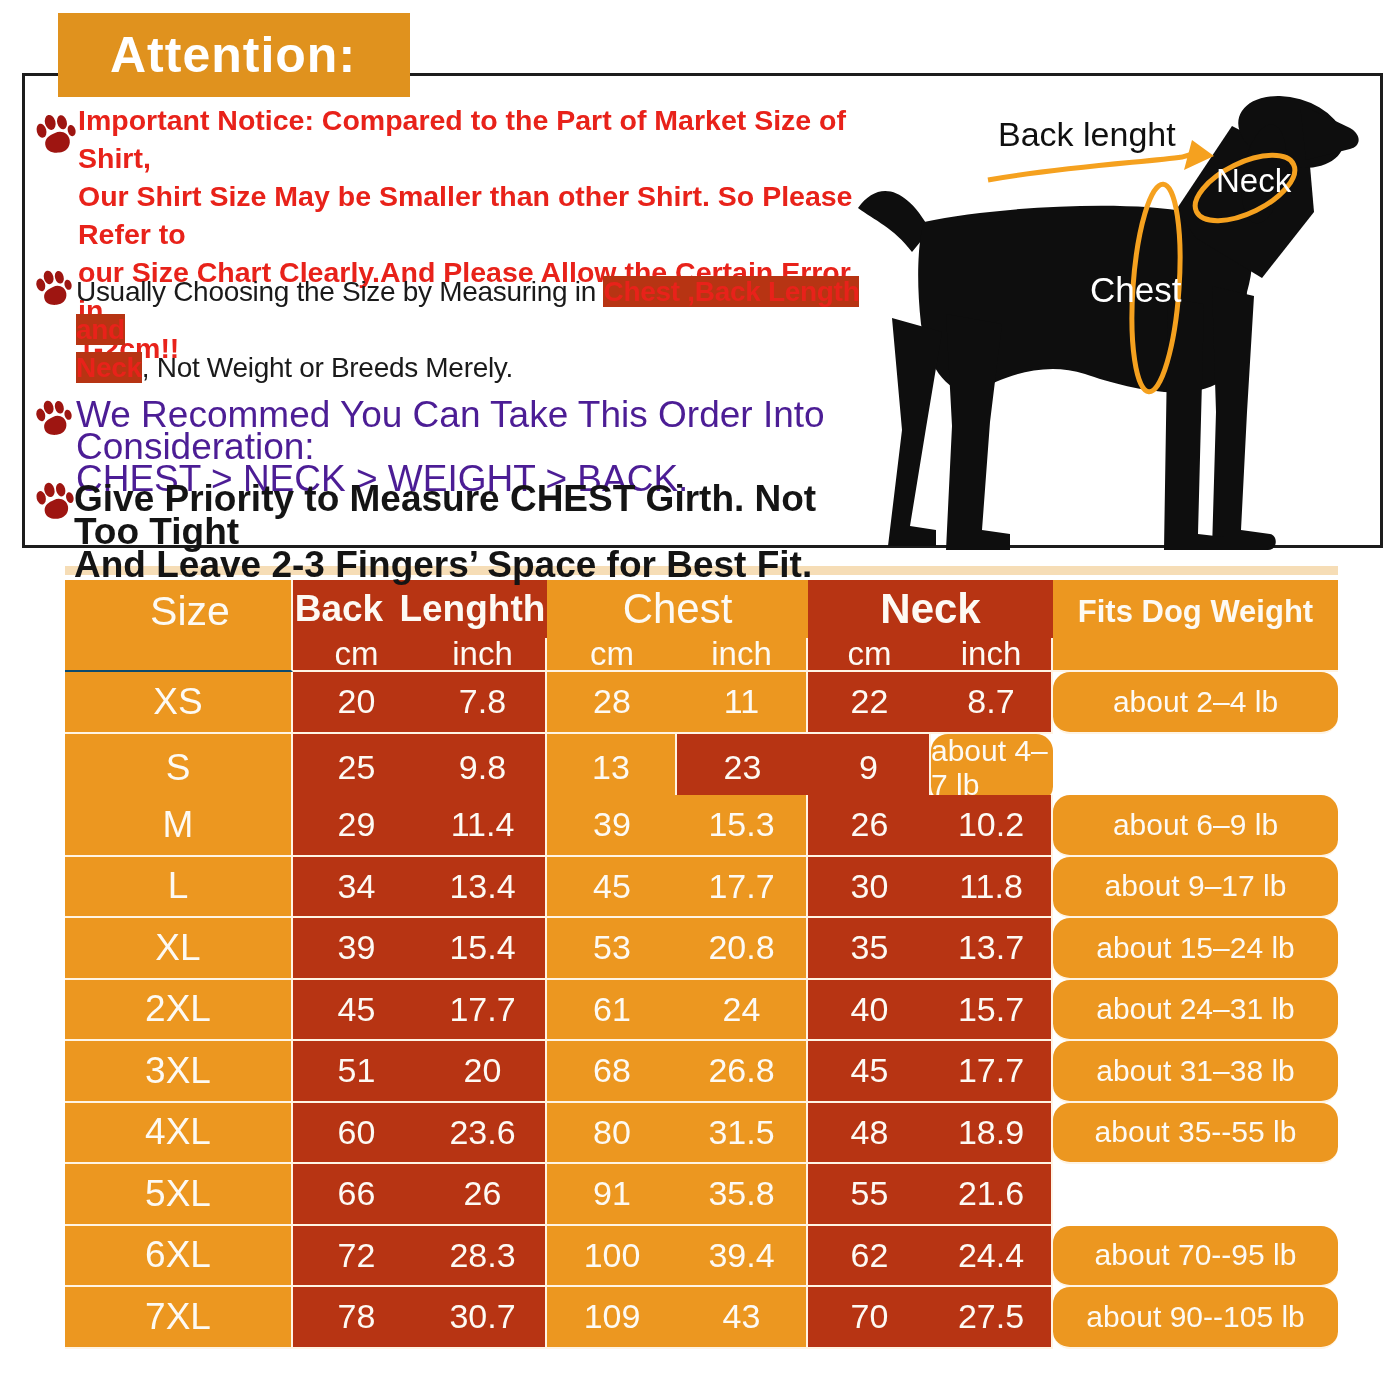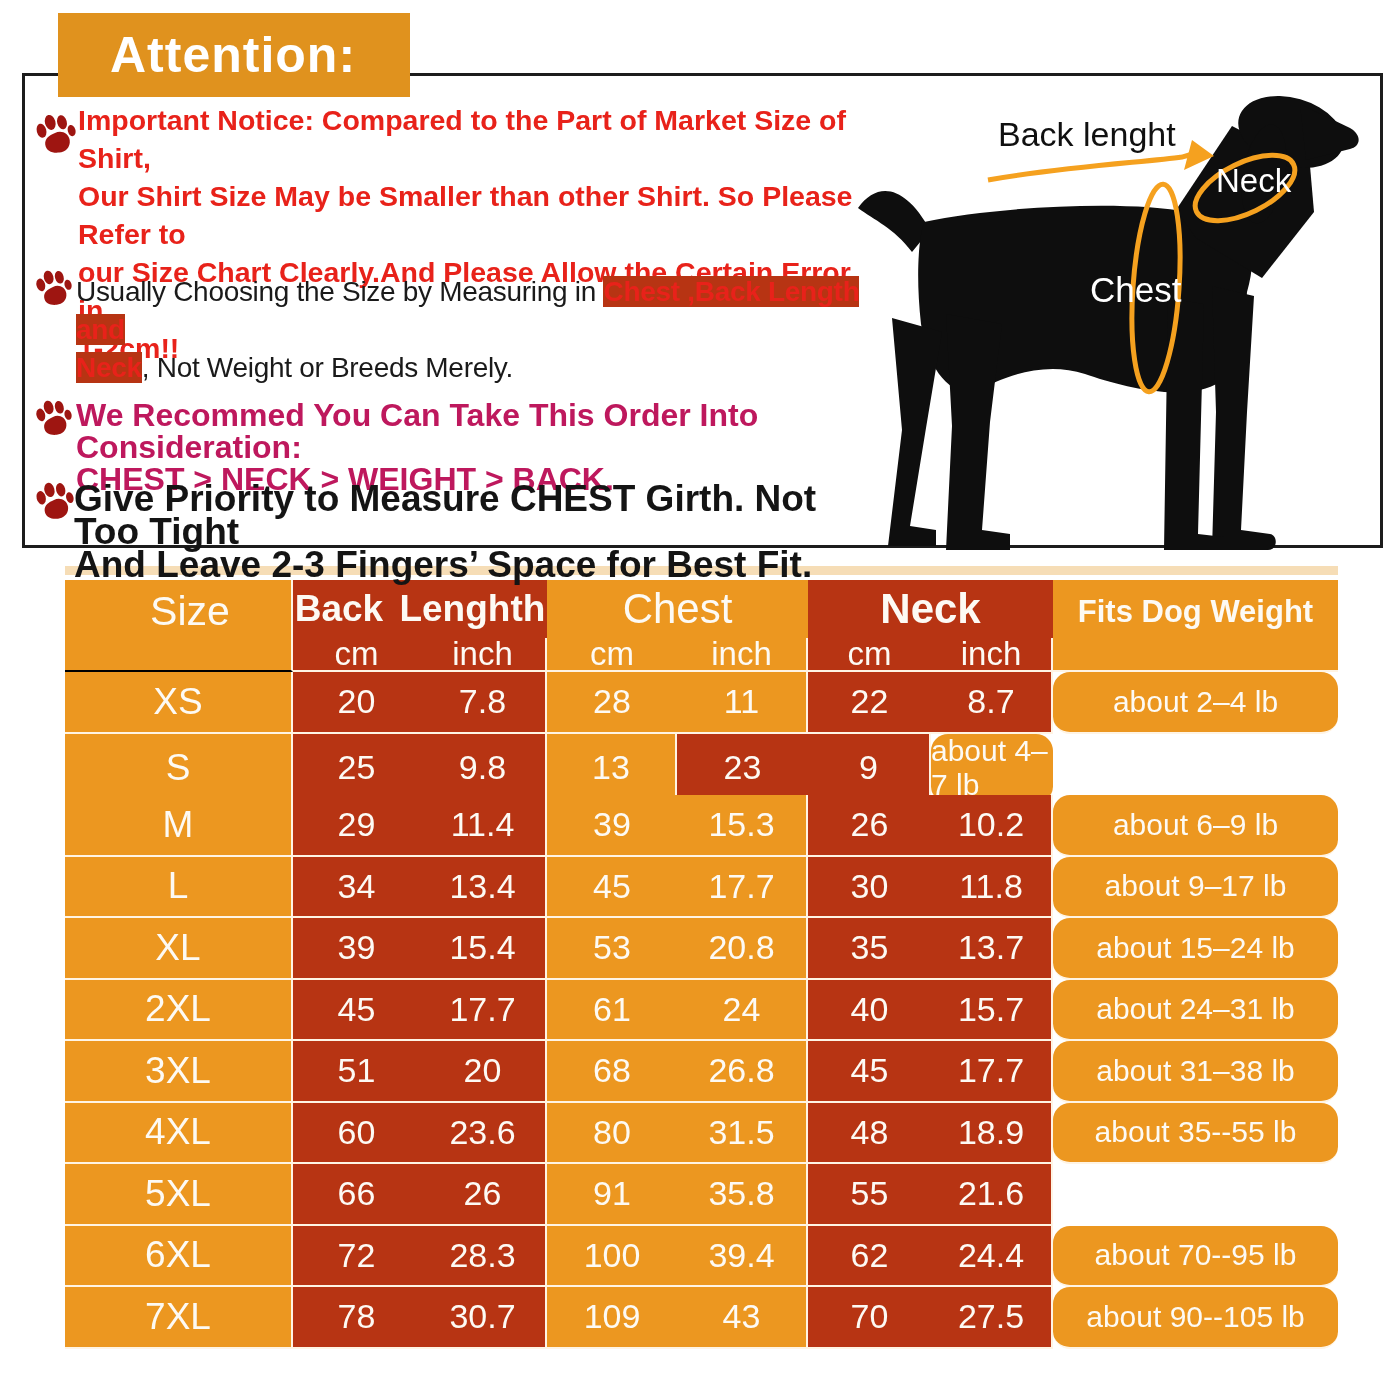--- a/index.html
+++ b/index.html
@@ -18,38 +18,38 @@
   }
   .banner span{
     color:#fff;font-size:50px;font-weight:bold;padding-left:52px;letter-spacing:1px;
   }
   .para{position:absolute;z-index:2;}
   .paw{position:absolute;left:34px;width:42px;height:42px;}
   .ptext{position:absolute;left:78px;}
   .p1 .ptext{color:#E8221A;font-weight:bold;font-size:28.5px;line-height:38px;}
   .p2 .ptext{color:#1a1a1a;font-weight:400;font-size:28px;line-height:38px;letter-spacing:-0.3px;}
   .p2 .red{color:#E8221A;font-weight:bold;}
-  .p3 .ptext{color:#be185d;font-weight:bold;font-size:32px;line-height:32px;}
+  .p3 .ptext{color:#4c1d95;font-weight:normal;font-size:37px;line-height:32px;}
   .p4 .ptext{color:#141414;font-weight:bold;font-size:37px;line-height:33px;}
   
   .dog-svg{position:absolute;left:848px;top:82px;z-index:2;}
   
   :root{--cols:228px 127px 127px 130px 131px 123px 122px 285px;}
   .tstrip{position:absolute;left:65px;top:566px;width:1273px;height:9px;background:#F6DDB6;}
   .stable{position:absolute;left:65px;top:580px;width:1273px;}
   .thead{display:grid;grid-template-columns:var(--cols);grid-template-rows:58px 34px;}
   .tbody .trow{display:grid;grid-template-columns:var(--cols);height:61.5px;}
   .cell{
     display:flex;align-items:center;justify-content:center;
     color:#FDFAF4;box-sizing:border-box;border-bottom:2px solid #FFF4E4;
   }
   .orange{background:#EC9720;}
   .red{background:#B73413;}
   .gr{border-right:2px solid #FFF4E4;}
-  .h-size{grid-row:1/3;grid-column:1;font-size:41px;align-items:flex-start;padding-top:8px;border-bottom:2px solid #000000;padding-left:24px;}
+  .h-size{grid-row:1/3;grid-column:1;font-size:41px;align-items:flex-start;padding-top:8px;border-bottom:2px solid #0c4a6e;padding-left:24px;}
   .h-back{grid-column:2/4;font-size:37px;font-weight:bold;word-spacing:6px;border-bottom:none;}
   .h-chest{grid-column:4/6;font-size:42px;border-bottom:none;}
   .h-neck{grid-column:6/8;font-size:42px;font-weight:bold;border-bottom:none;}
   .h-weight{grid-row:1/3;grid-column:8;font-size:31px;font-weight:bold;align-items:flex-start;padding-top:14px;}
   .h-unit{font-size:33px;}
   .tbody .c0{font-size:37px;}
   .tbody .c1,.tbody .c2,.tbody .c3,.tbody .c4,.tbody .c5,.tbody .c6{font-size:34px;}
   .tbody .c7{font-size:30px;border-radius:17px;}
 </style>
 </head>

